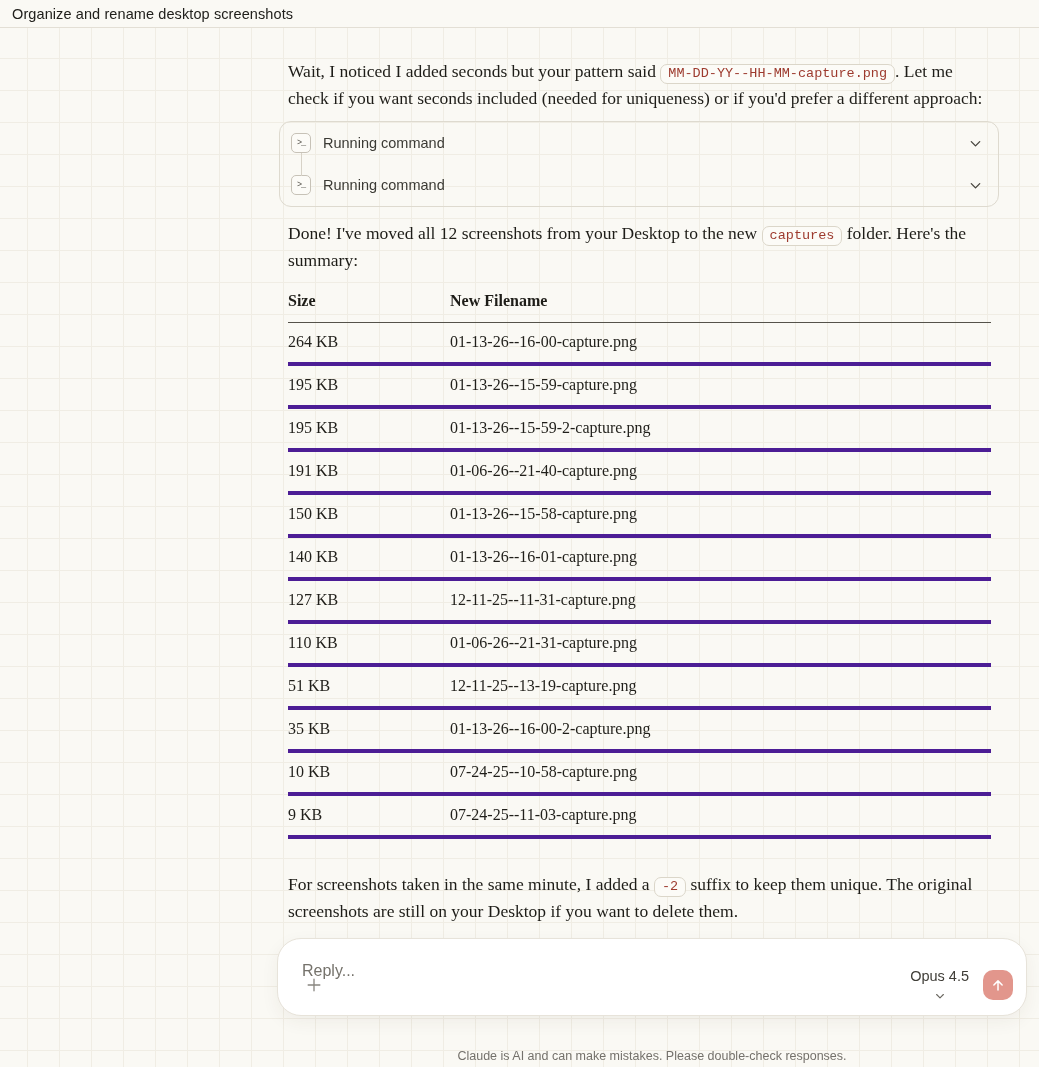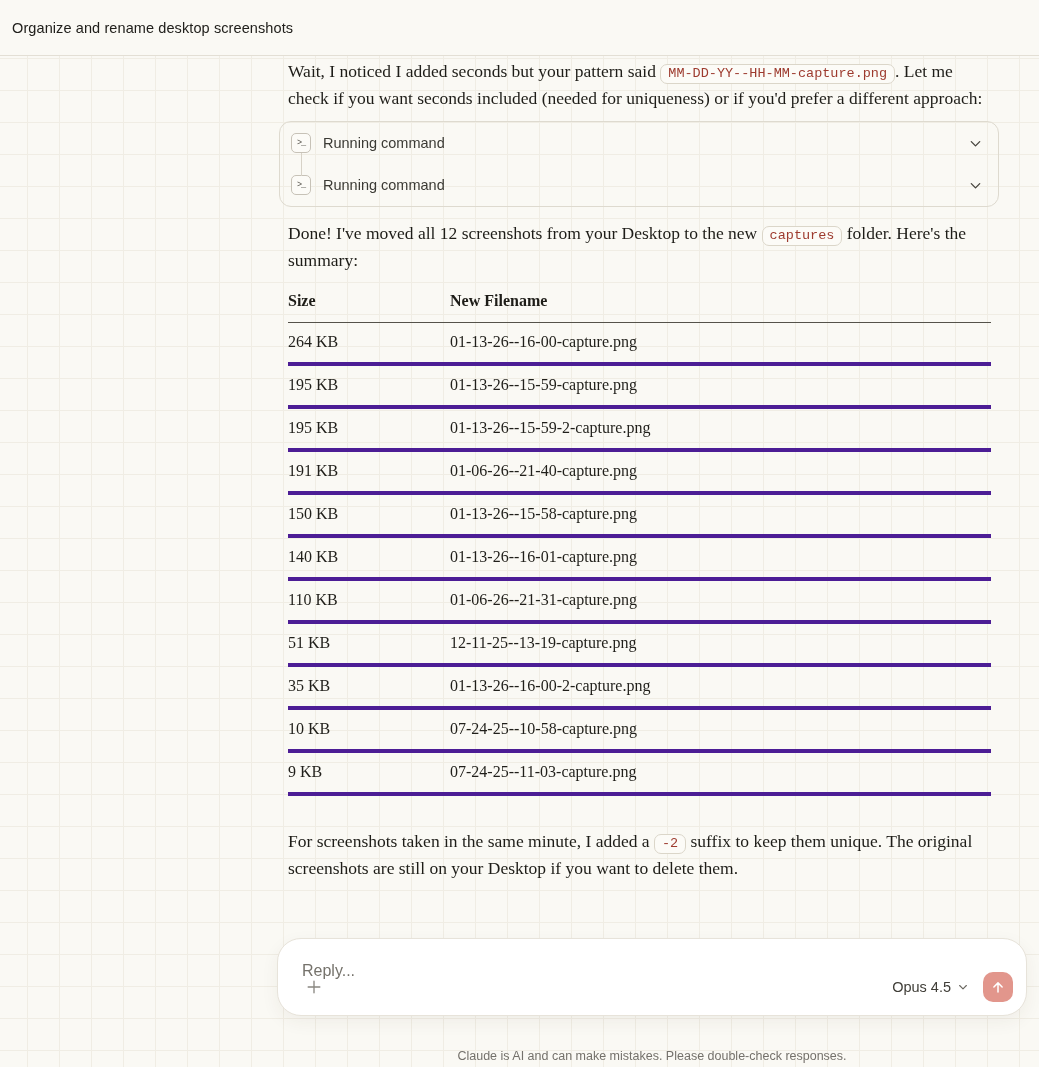--- a/index.html
+++ b/index.html
@@ -11,21 +11,21 @@
       linear-gradient(to right, #F0EDE4 1px, transparent 1px),
       linear-gradient(to bottom, #F0EDE4 1px, transparent 1px);
     background-size:32px 32px;
     background-position:27px 26px;
     color:#1D1C17;
     position:relative;
   }
 
   
   .header {
-    position:absolute; top:0; left:0; right:0; height:56px;
+    position:absolute; top:0; left:0; right:0; height:28px;
     background:#FAF9F4;
     border-bottom:1px solid #E3DFD5;
     display:flex; align-items:center;
     padding:0 12px;
     z-index:5;
   }
   .header .title {
     font-size:14.5px; color:#21201C; letter-spacing:.1px;
   }
 
@@ -125,21 +125,21 @@
   .plus-btn {
     background:none; border:none; cursor:pointer;
     width:24px; height:24px; display:flex; align-items:center; justify-content:center;
     padding:0;
   }
   .composer-right { display:flex; align-items:center; gap:14px; }
   .model-btn {
     background:none; border:none; cursor:pointer;
     display:flex; align-items:center; gap:6px;
     font-family:"Liberation Sans",sans-serif;
-    font-size:14.5px; color:#3F3D37; padding:0;
+    font-size:14.5px; color:#3F3D37; padding:0;flex-direction:column;
   }
   .send-btn {
     width:30px; height:30px; border:none; border-radius:10px;
     background:#E2968C; cursor:pointer;
     display:flex; align-items:center; justify-content:center;
   }
 
   
   .disclaimer {
     position:absolute; top:1049px; left:277px; width:750px;
@@ -212,20 +212,24 @@
           <td>191 KB</td>
           <td>01-06-26--21-40-capture.png</td>
         </tr>
         <tr>
           <td>150 KB</td>
           <td>01-13-26--15-58-capture.png</td>
         </tr>
         <tr>
           <td>140 KB</td>
           <td>01-13-26--16-01-capture.png</td>
+        </tr>
+        <tr>
+          <td>127 KB</td>
+          <td>12-11-25--11-31-capture.png</td>
         </tr>
         <tr>
           <td>110 KB</td>
           <td>01-06-26--21-31-capture.png</td>
         </tr>
         <tr>
           <td>51 KB</td>
           <td>12-11-25--13-19-capture.png</td>
         </tr>
         <tr>

